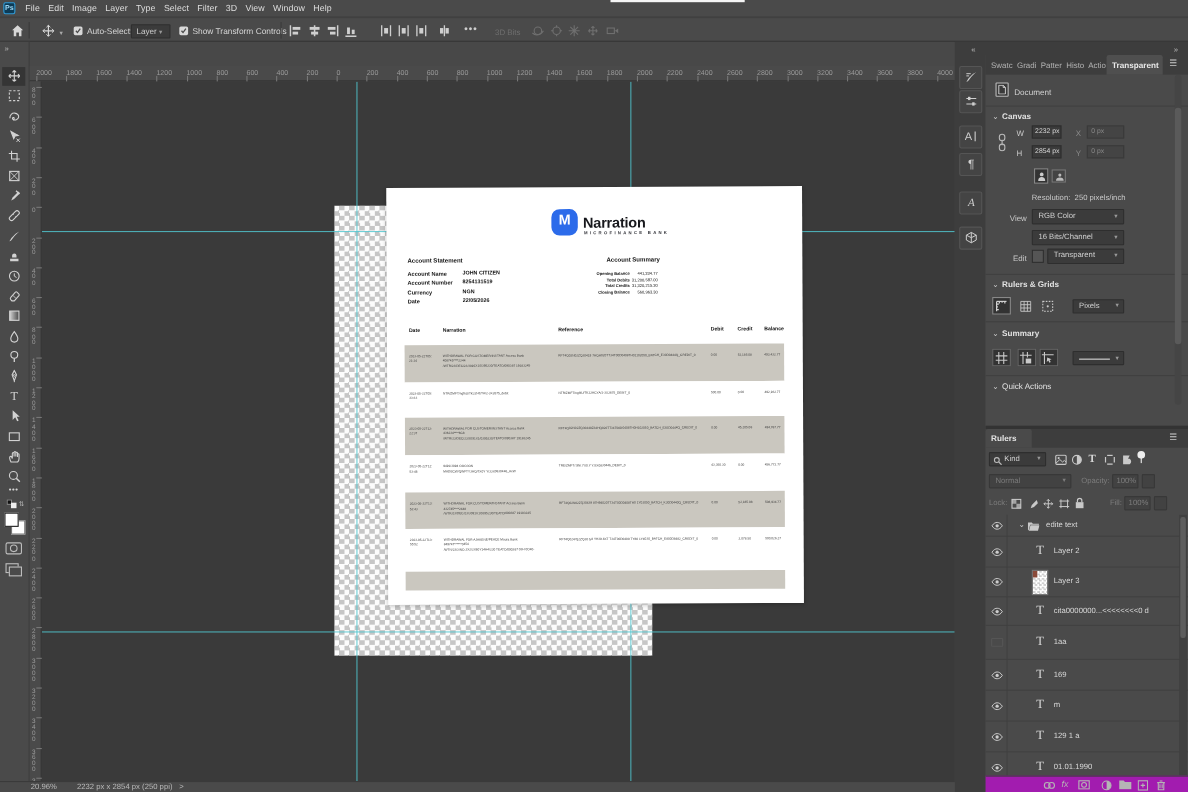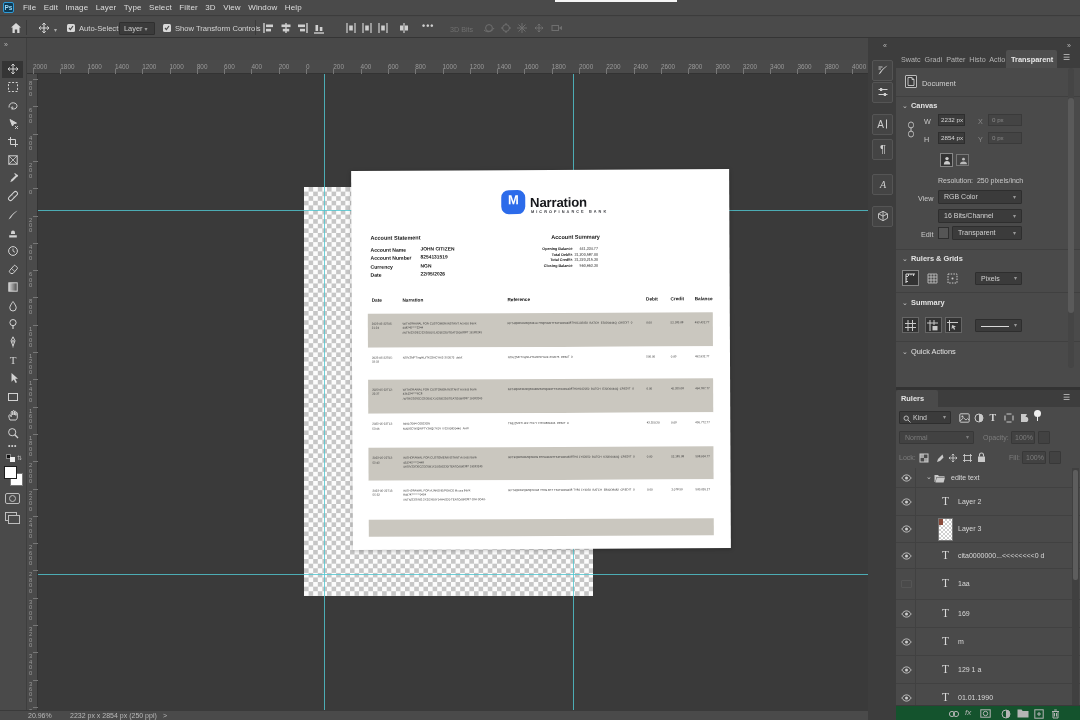--- a/index.html
+++ b/index.html
@@ -669,21 +669,21 @@
               <path d="M.8 4 C2.4 1.6 4 .9 5.5 .9 C7 .9 8.6 1.6 10.2 4 C8.6 6.4 7 7.1 5.5 7.1 C4 7.1 2.4 6.4 .8 4 Z" stroke-width=".9"></path>
               <circle cx="5.5" cy="4" r="1.5" fill="#cdcdcd" stroke="none"></circle>
             </svg>
             <div class="abs" style="left:18.5px;top:0;width:1px;height:28px;background:#414141;"></div>
             <div class="abs" style="left:46px;top:7px;font-size:11.5px;color:#d9d9d9;font-family:'Liberation Serif';">T</div>
             <div class="abs" style="left:62px;top:10px;font-size:7px;color:#d9d9d9;">01.01.1990</div>
           </div>
           <div class="abs" style="left:176px;top:0;width:7px;height:237px;background:#404040;"></div>
           <div class="abs" style="left:177px;top:2px;width:5px;height:110px;background:#5d5d5d;border-radius:2px;"></div>
         </div>
-<div class="abs" style="left:0;top:315px;width:184px;height:15px;background:#14532d;border-top:1px solid #3a3a3a;">
+<div class="abs" style="left:0;top:315px;width:184px;height:15px;background:#a21caf;border-top:1px solid #3a3a3a;">
   <svg class="abs" style="left:52px;top:3.5px;" width="12" height="8" viewBox="0 0 12 8" stroke="#b5b5b5" fill="none">
             <circle cx="4" cy="4" r="2.6"></circle>
             <circle cx="8" cy="4" r="2.6"></circle>
           </svg>
   <div class="abs" style="left:69px;top:2px;font-size:8px;color:#b5b5b5;font-style:italic;">fx</div>
   <svg class="abs" style="left:84px;top:3px;" width="11" height="9" viewBox="0 0 11 9" stroke="#b5b5b5" fill="none">
             <rect x=".8" y=".8" width="9.4" height="7.4"></rect>
             <circle cx="5.5" cy="4.5" r="2.2"></circle>
           </svg>
   <svg class="abs" style="left:105px;top:3px;" width="10" height="10" viewBox="0 0 10 10" stroke="#b5b5b5" fill="none">

